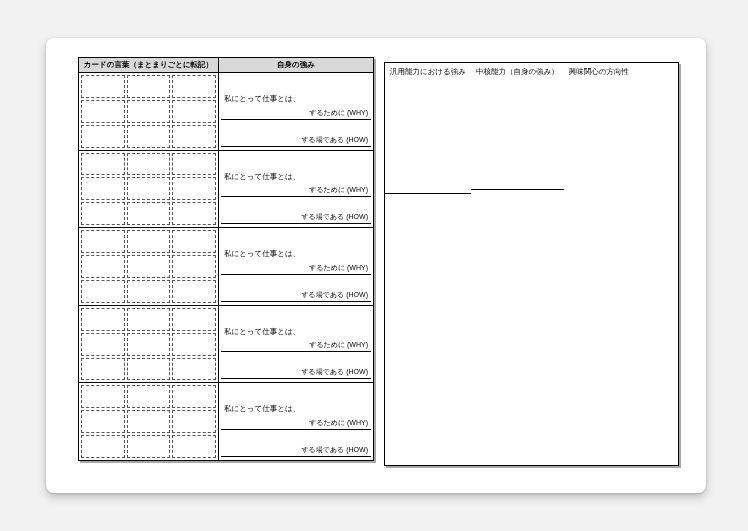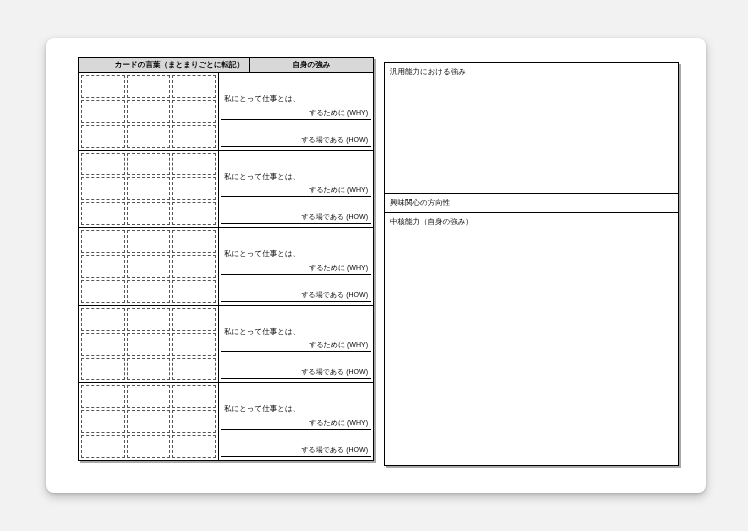--- a/index.html
+++ b/index.html
@@ -15,21 +15,21 @@
     border-radius:8px;
     box-shadow:0 4px 10px rgba(0,0,0,0.22),0 1px 3px rgba(0,0,0,0.15);
   }
   
   .worksheet-table{
     position:absolute;left:32px;top:19px;width:296px;height:404px;
     box-sizing:border-box;border:1px solid var(--table_border,#000);
     box-shadow:2px 2px 0 var(--box_shadow,#a8a8a8);
     display:flex;flex-direction:column;background:#fff;
   }
-  .t-header{flex:none;height:15px;display:flex;background:var(--header_bg,#d8d8d8);border-bottom:1px solid #000;box-sizing:border-box;padding-left:31px;}
+  .t-header{flex:none;height:15px;display:flex;background:var(--header_bg,#d8d8d8);border-bottom:1px solid #000;box-sizing:border-box;}
   .t-header .th{
     box-sizing:border-box;display:flex;align-items:center;justify-content:center;
     font-size:7.5px;font-weight:bold;letter-spacing:0;white-space:nowrap;overflow:hidden;
   }
   .th-cards{width:140px;border-right:1px solid #000;}
   .th-meaning{flex:1;}
   .t-body{flex:1;display:flex;flex-direction:column;}
   .t-row{flex:1;display:flex;border-bottom:1px solid #000;box-sizing:border-box;}
   .t-row:last-child{border-bottom:none;}
   .cards-cell{width:140px;box-sizing:border-box;border-right:1px solid #000;padding:2px;}
@@ -41,21 +41,21 @@
     position:absolute;left:2px;right:2px;border-bottom:1px solid #000;
     text-align:right;font-size:7px;padding:0 3px 1px 0;white-space:nowrap;
   }
   .why-field{bottom:30px;}
   .how-field{bottom:3px;}
   
   .right-panel{
     position:absolute;left:338px;top:24px;width:295px;height:404px;
     box-sizing:border-box;border:1px solid var(--table_border,#000);
     box-shadow:2px 2px 0 var(--box_shadow,#a8a8a8);
-    display:flex;flex-direction:column;background:#fff;
+    display:flex;flex-direction:row;background:#fff;
   }
   .panel-box{box-sizing:border-box;padding:4px 5px;font-size:7.5px;border-bottom:1px solid #000;}
   .panel-box:last-child{border-bottom:none;flex:1;}
   .panel-box-1{height:131px;}
   .panel-box-2{height:127px;}
   .panel-label{white-space:nowrap;}
 </style>
 </head>
 <body>
 
@@ -173,21 +173,21 @@
         </div>
       </div>
 
     </div>
   </div>
 
   <div class="right-panel">
     <div class="panel-box panel-box-1">
       <div class="panel-label">汎用能力における強み</div>
     </div>
+    <div class="panel-box panel-box-2">
+      <div class="panel-label">中核能力（自身の強み）</div>
+    </div>
     <div class="panel-box">
       <div class="panel-label">興味関心の方向性</div>
-    </div>
-    <div class="panel-box panel-box-2">
-      <div class="panel-label">中核能力（自身の強み）</div>
     </div>
   </div>
 
 </div>
 
 </body></html>

